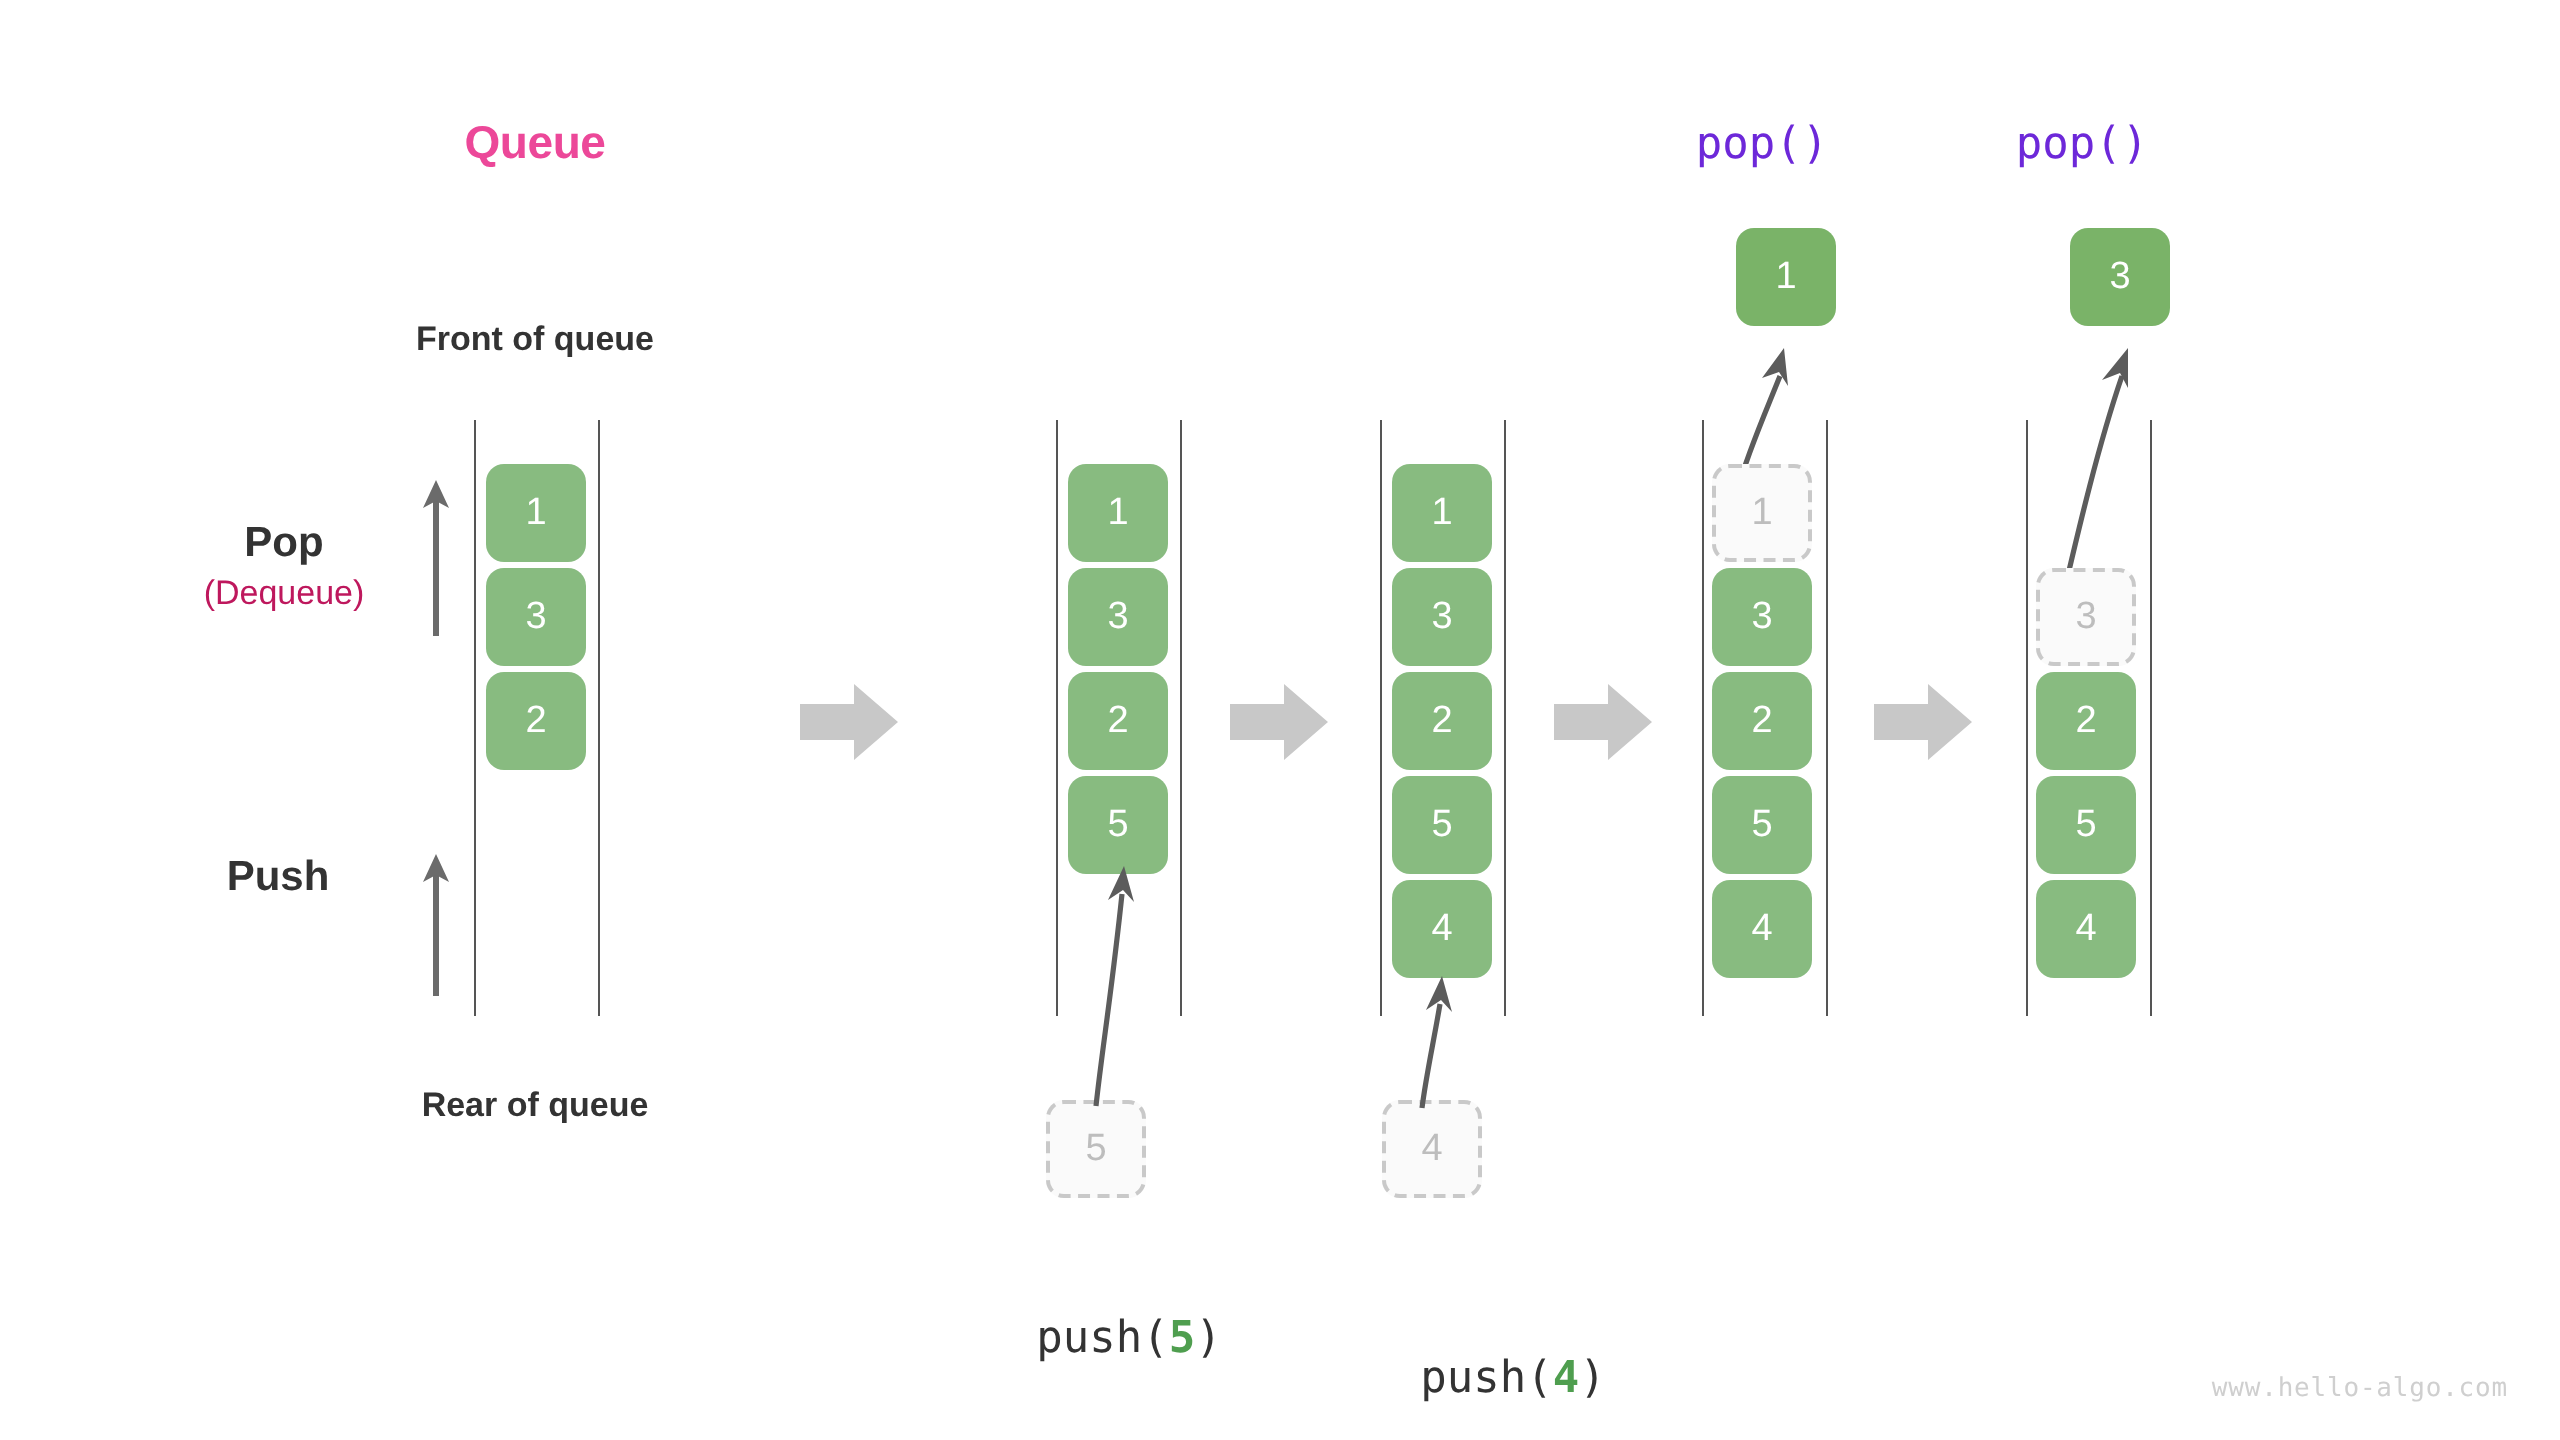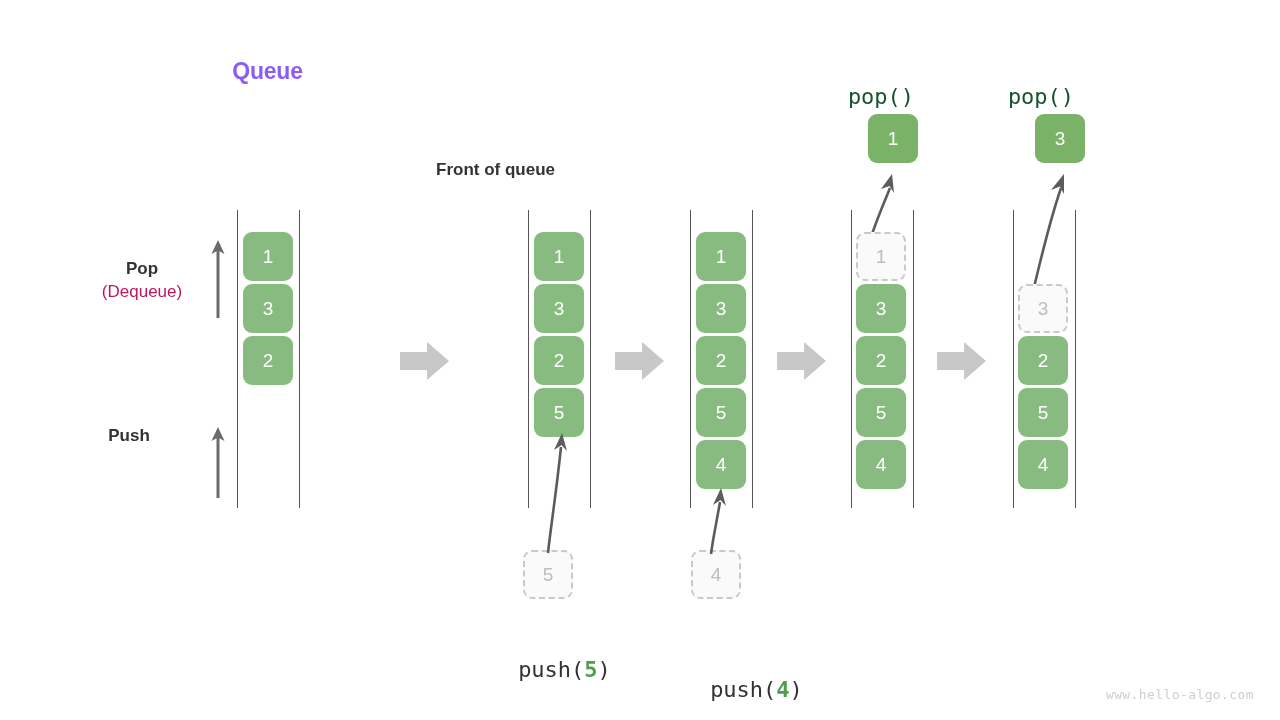--- a/index.html
+++ b/index.html
@@ -23,62 +23,61 @@
   }
 
   
   .title-queue {
     position: absolute;
     left: 0; top: 58px;
     width: 535px;
     text-align: center;
     font-size: 23px;
     font-weight: bold;
-    color: #8b5cf6;
+    color: #ec4899;
     letter-spacing: -0.2px;
   }
   .lbl-front {
     position: absolute;
     left: 0; top: 160px;
     width: 535px;
-    text-align: right;
+    text-align: center;
     font-size: 17px;
     font-weight: bold;
     color: #333333;
-    padding-left: 20px;
   }
   .lbl-rear {
     position: absolute;
     left: 0; top: 543px;
     width: 535px;
     text-align: center;
     font-size: 17px;
     font-weight: bold;
     color: #333333;
   }
   .side-label {
     position: absolute;
     width: 170px;
     text-align: center;
     line-height: 1.34;
     color: #333333;
   }
   .side-label .bold {
     display: block;
-    font-size: 17px;
+    font-size: 21px;
     font-weight: bold;
   }
   .side-label .sub {
     display: block;
     font-size: 17px;
     font-weight: normal;
     color: #be185d;
   }
   .pop-label  { left: 57px; top: 258px; }
-  .push-label { left: 44px; top: 425px; }
+  .push-label { left: 54px; top: 425px; }
 
   
   .rail {
     position: absolute;
     width: 1px;
     background: #555555;
   }
 
   
   .cell {
@@ -129,42 +128,42 @@
   .op-caption .argnum {
     color: #4f9e4f;
     font-weight: bold;
   }
   .op-top {
     position: absolute;
     width: 200px;
     text-align: center;
     font-family: "DejaVu Sans Mono", monospace;
     font-size: 22px;
-    color: #14532d;
-    margin-top: 24px;
+    color: #6d28d9;
   }
 
   
   .watermark {
     position: absolute;
     right: 26px;
     bottom: 18px;
     font-family: "DejaVu Sans Mono", monospace;
     font-size: 13px;
     color: #cfcfcf;
     letter-spacing: 0.4px;
   }
 </style>
 </head>
 <body>
 
 <div class="stage">
 
   <div class="title-queue">Queue</div>
   <div class="lbl-front">Front of queue</div>
+  <div class="lbl-rear">Rear of queue</div>
 
   <div class="side-label pop-label">
     <span class="bold">Pop</span>
     <span class="sub">(Dequeue)</span>
   </div>
 
   <div class="side-label push-label">
     <span class="bold">Push</span>
   </div>
 

